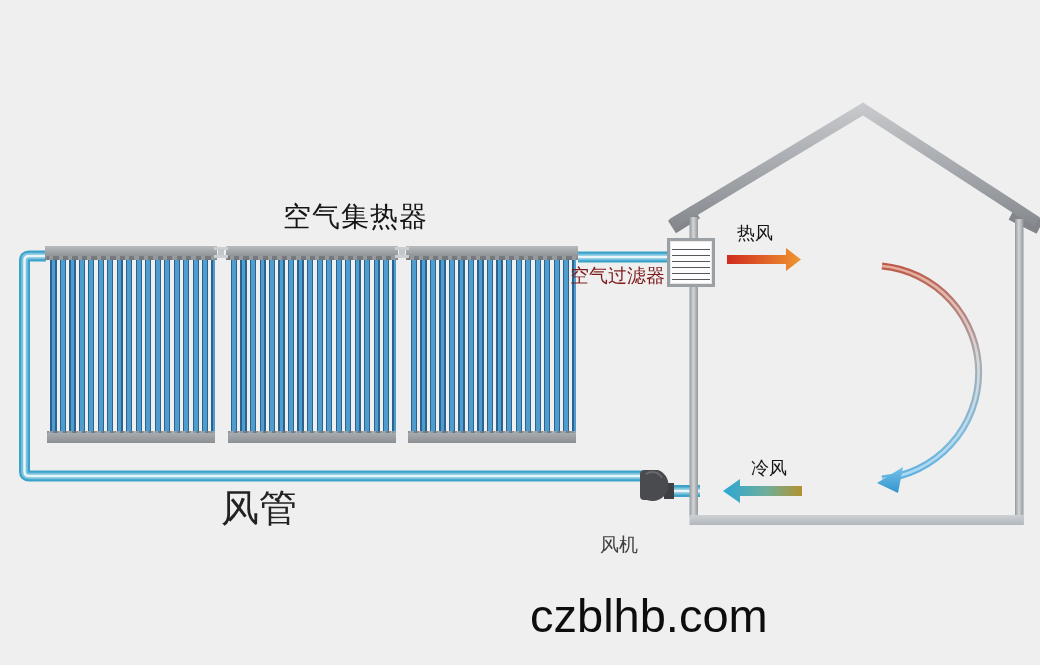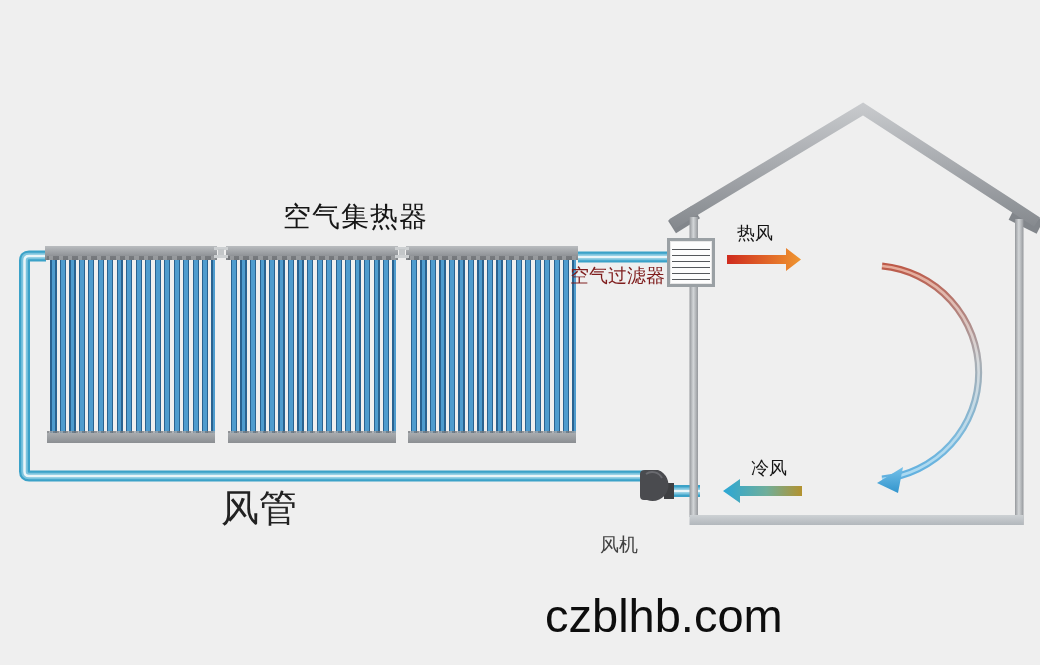--- a/index.html
+++ b/index.html
@@ -9,21 +9,21 @@
     background:#efefef;
   }
   #scene{position:absolute;left:0;top:0;}
   .label{position:absolute;color:#111;white-space:nowrap;line-height:1.1;}
   .lbl-collector{left:283px;top:202px;font-size:28px;letter-spacing:1px;color:#161616;}
   .lbl-filter{left:570px;top:266px;font-size:19px;color:#7f1d1d;}
   .lbl-hot{left:737px;top:224px;font-size:18px;color:#141414;}
   .lbl-cold{left:751px;top:459px;font-size:18px;color:#141414;}
   .lbl-fan{left:600px;top:487px;font-size:19px;color:#404040;margin-top:48px;}
   .lbl-duct{left:221px;top:488px;font-size:38px;color:#222;}
-  .lbl-watermark{left:530px;top:590px;font-size:47px;color:#0d0d0d;margin-left:15px;}
+  .lbl-watermark{left:530px;top:590px;font-size:47px;color:#0d0d0d;}
 
   
   .panel{position:absolute;width:172px;top:246px;height:197px;}
   .panel-header{
     position:absolute;left:0;top:0;width:172px;height:14px;
     background:linear-gradient(#b9bcbf,#96999d 60%,#7f8286);
   }
   .panel-notch-top{
     position:absolute;left:2px;top:10px;width:168px;height:4px;
     background:repeating-linear-gradient(to right,#6f7276 0 2px,#9b9ea1 2px 6px,#6f7276 6px 9.5px);

